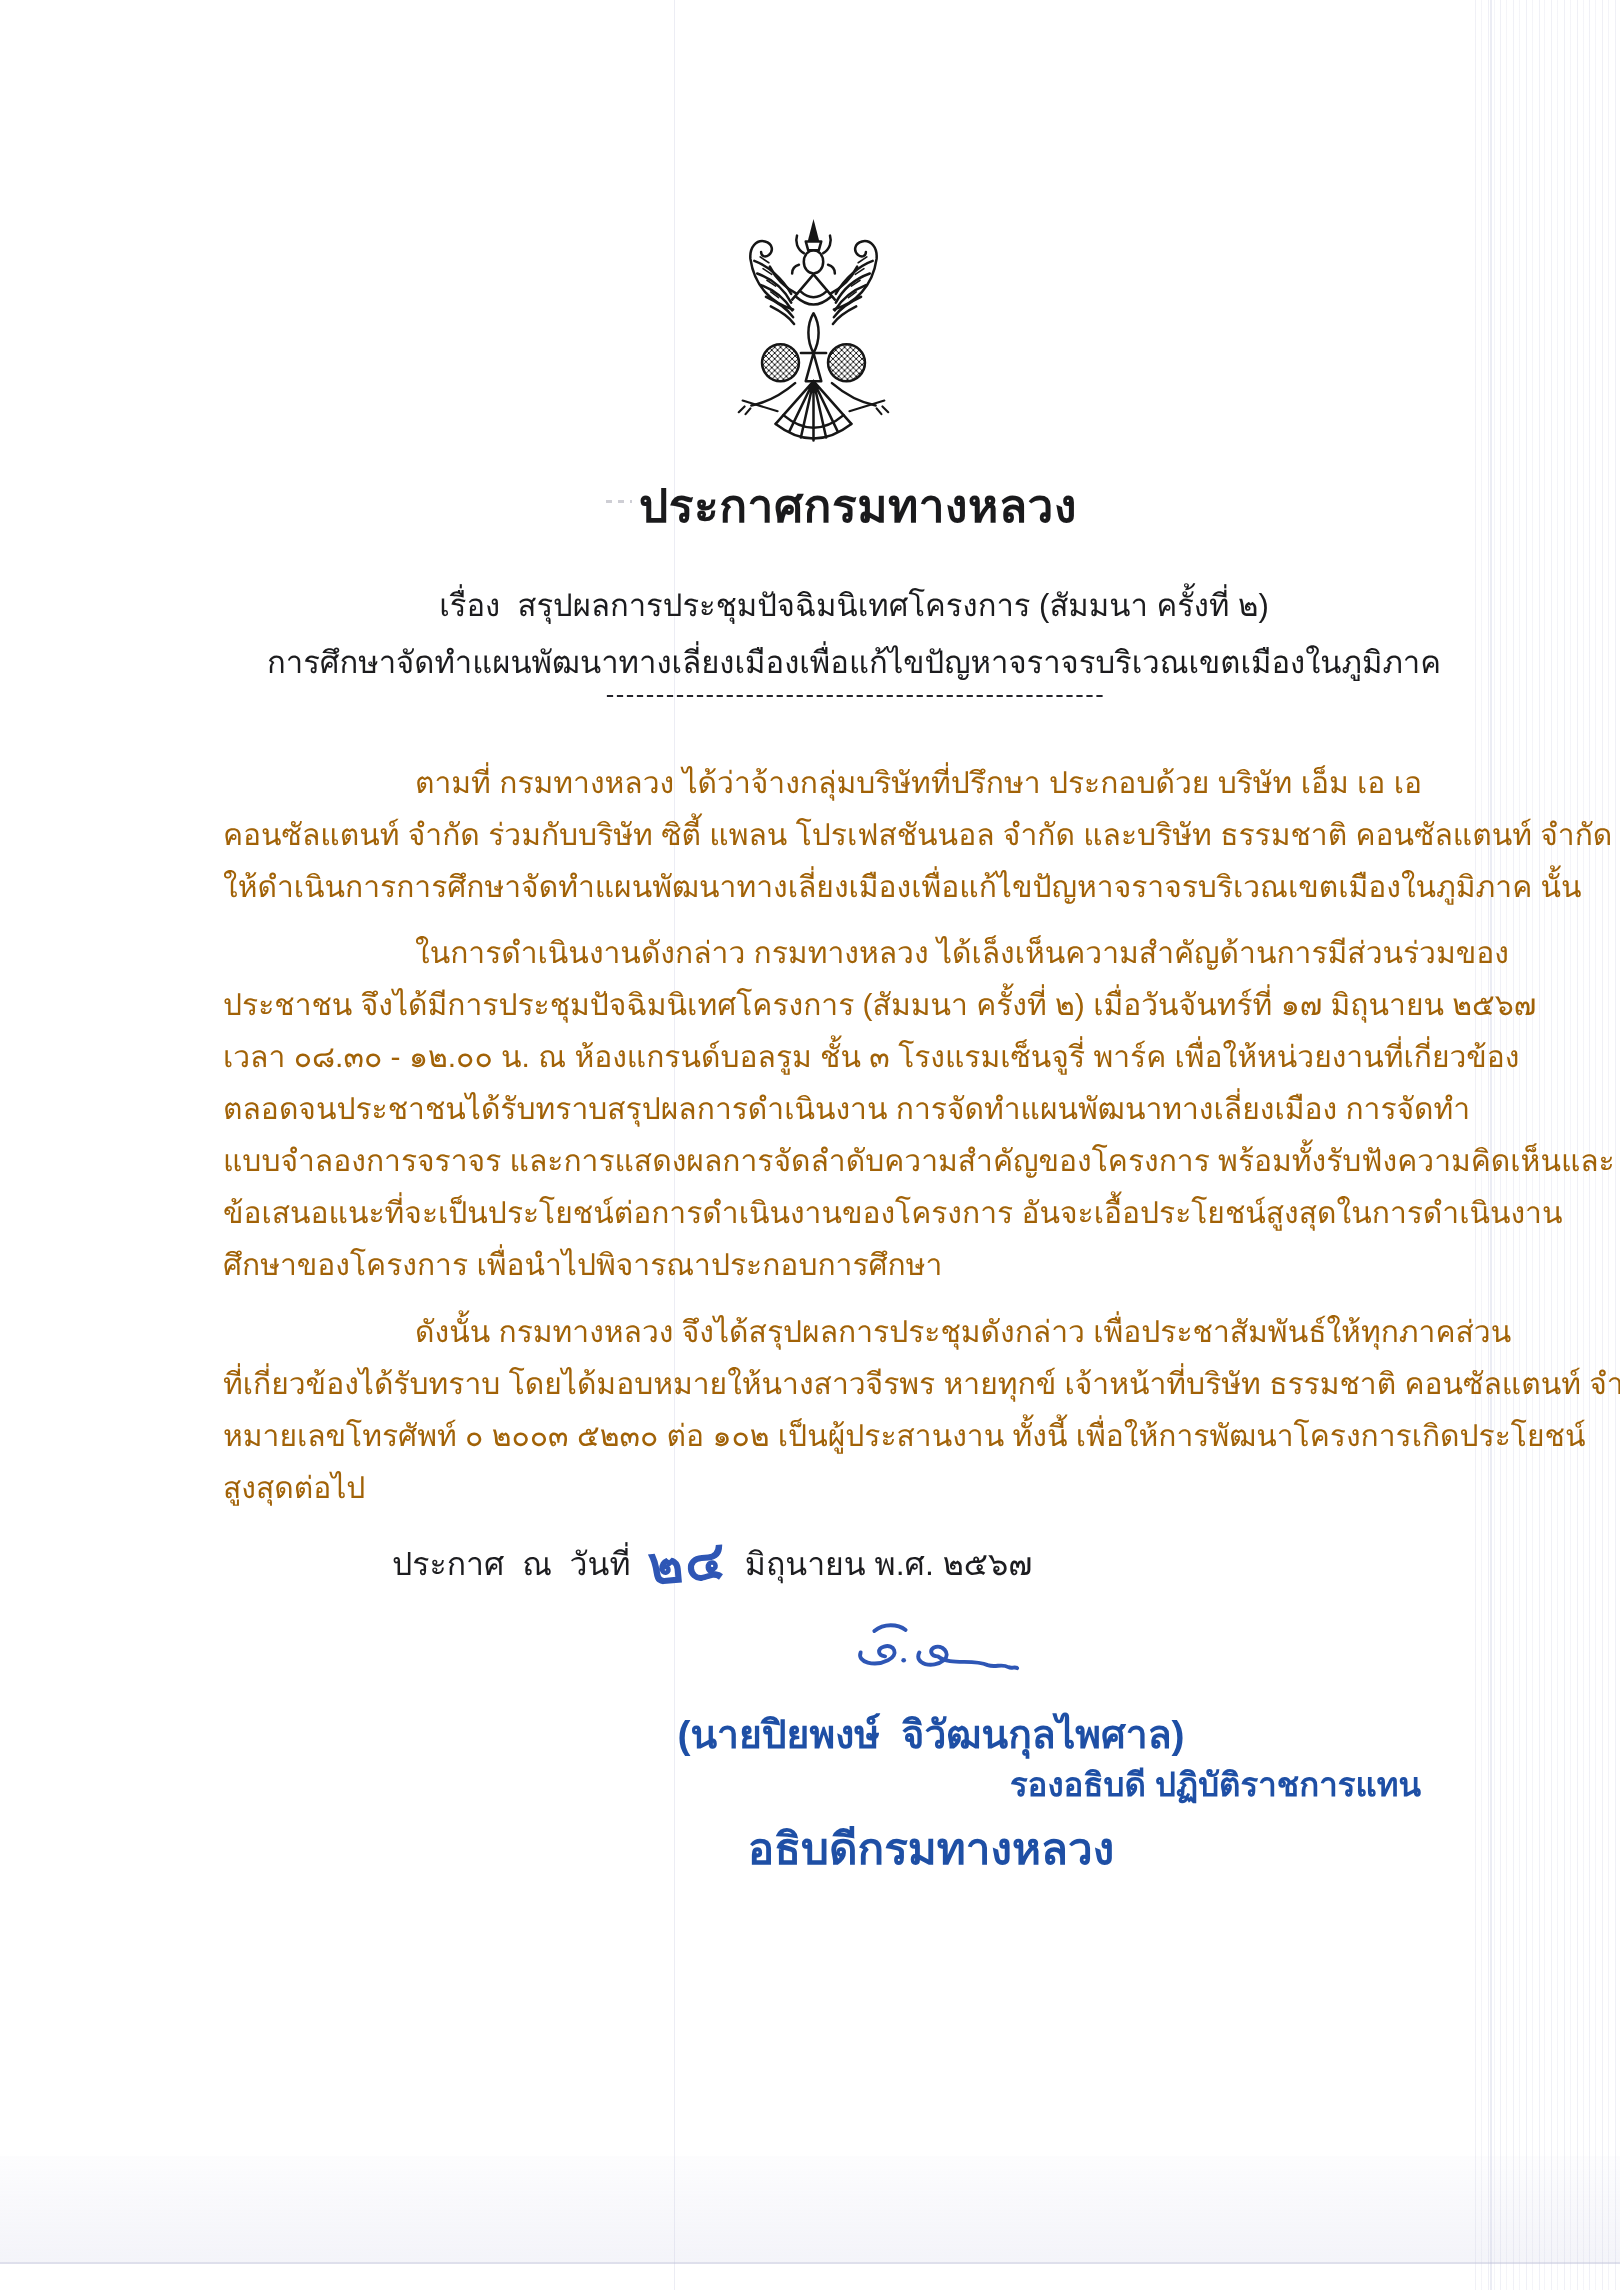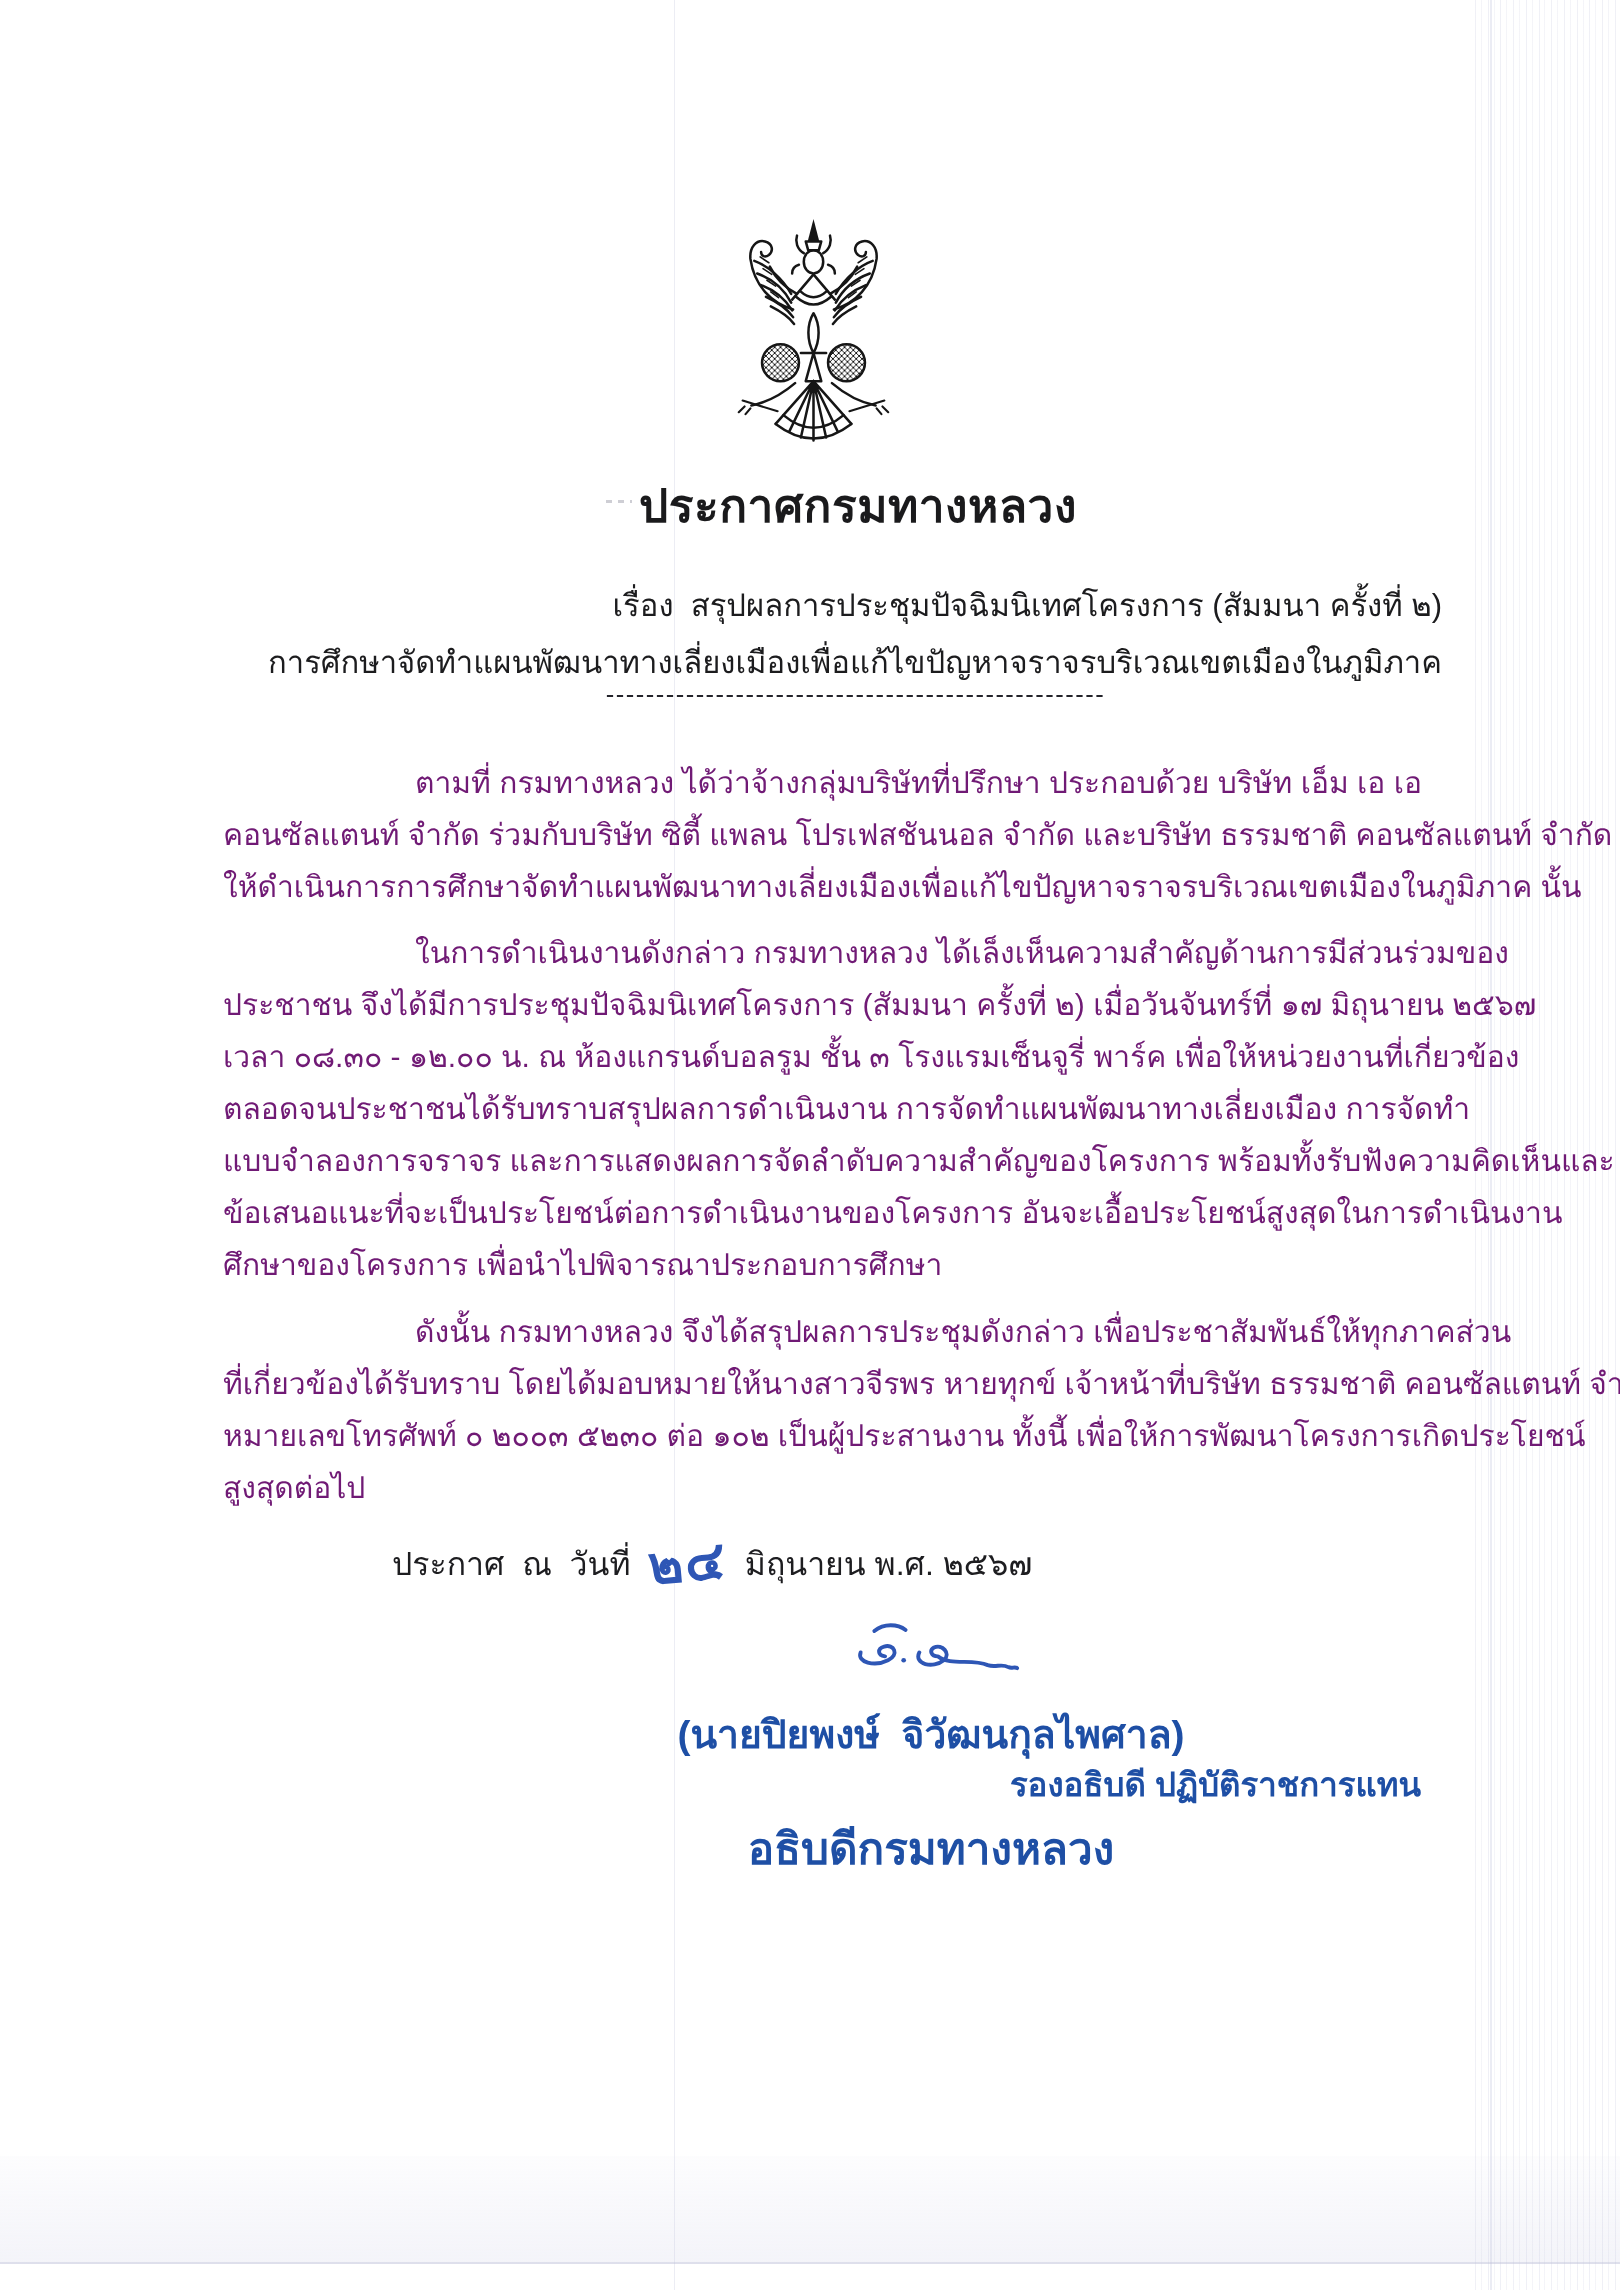--- a/index.html
+++ b/index.html
@@ -44,33 +44,33 @@
 
   
   .emblem {
     position:absolute; left:731px; top:216px; width:165px; height:243px;
   }
   .doc-title {
     position:absolute; left:270px; top:469px; width:1176px;
     text-align:center; font-size:46px; font-weight:700; letter-spacing:0.5px;
     color:#1a1a1c; white-space:pre;
   }
-  .subject { position:absolute; left:266px; width:1176px; text-align:right;
+  .subject { position:absolute; left:266px; width:1176px; text-align:center;
     font-size:31px; color:#1c1c1e; white-space:pre; }
   .subject1 { top:580px; }
   .subject2 { top:637px; }
   .divider {
     position:absolute; left:596px; top:680px; width:519px;
     text-align:center; font-size:25.5px; letter-spacing:1.5px; color:#23232a;
     white-space:nowrap; overflow:hidden;
   }
 
   
   .para { position:absolute; left:223px; width:1274px; font-size:30px;
-    line-height:52px; color:#701a75; }
+    line-height:52px; color:#a16207; }
   .para .line { white-space:pre; }
   .para .indent { text-indent:192px; }
   .para1 { top:757px; }
   .para2 { top:927px; }
   .para3 { top:1306px; }
 
   
   .date-row {
     position:absolute; left:392px; top:1529px; width:1078px; height:69px;
     display:flex; align-items:center; justify-content:flex-start;

